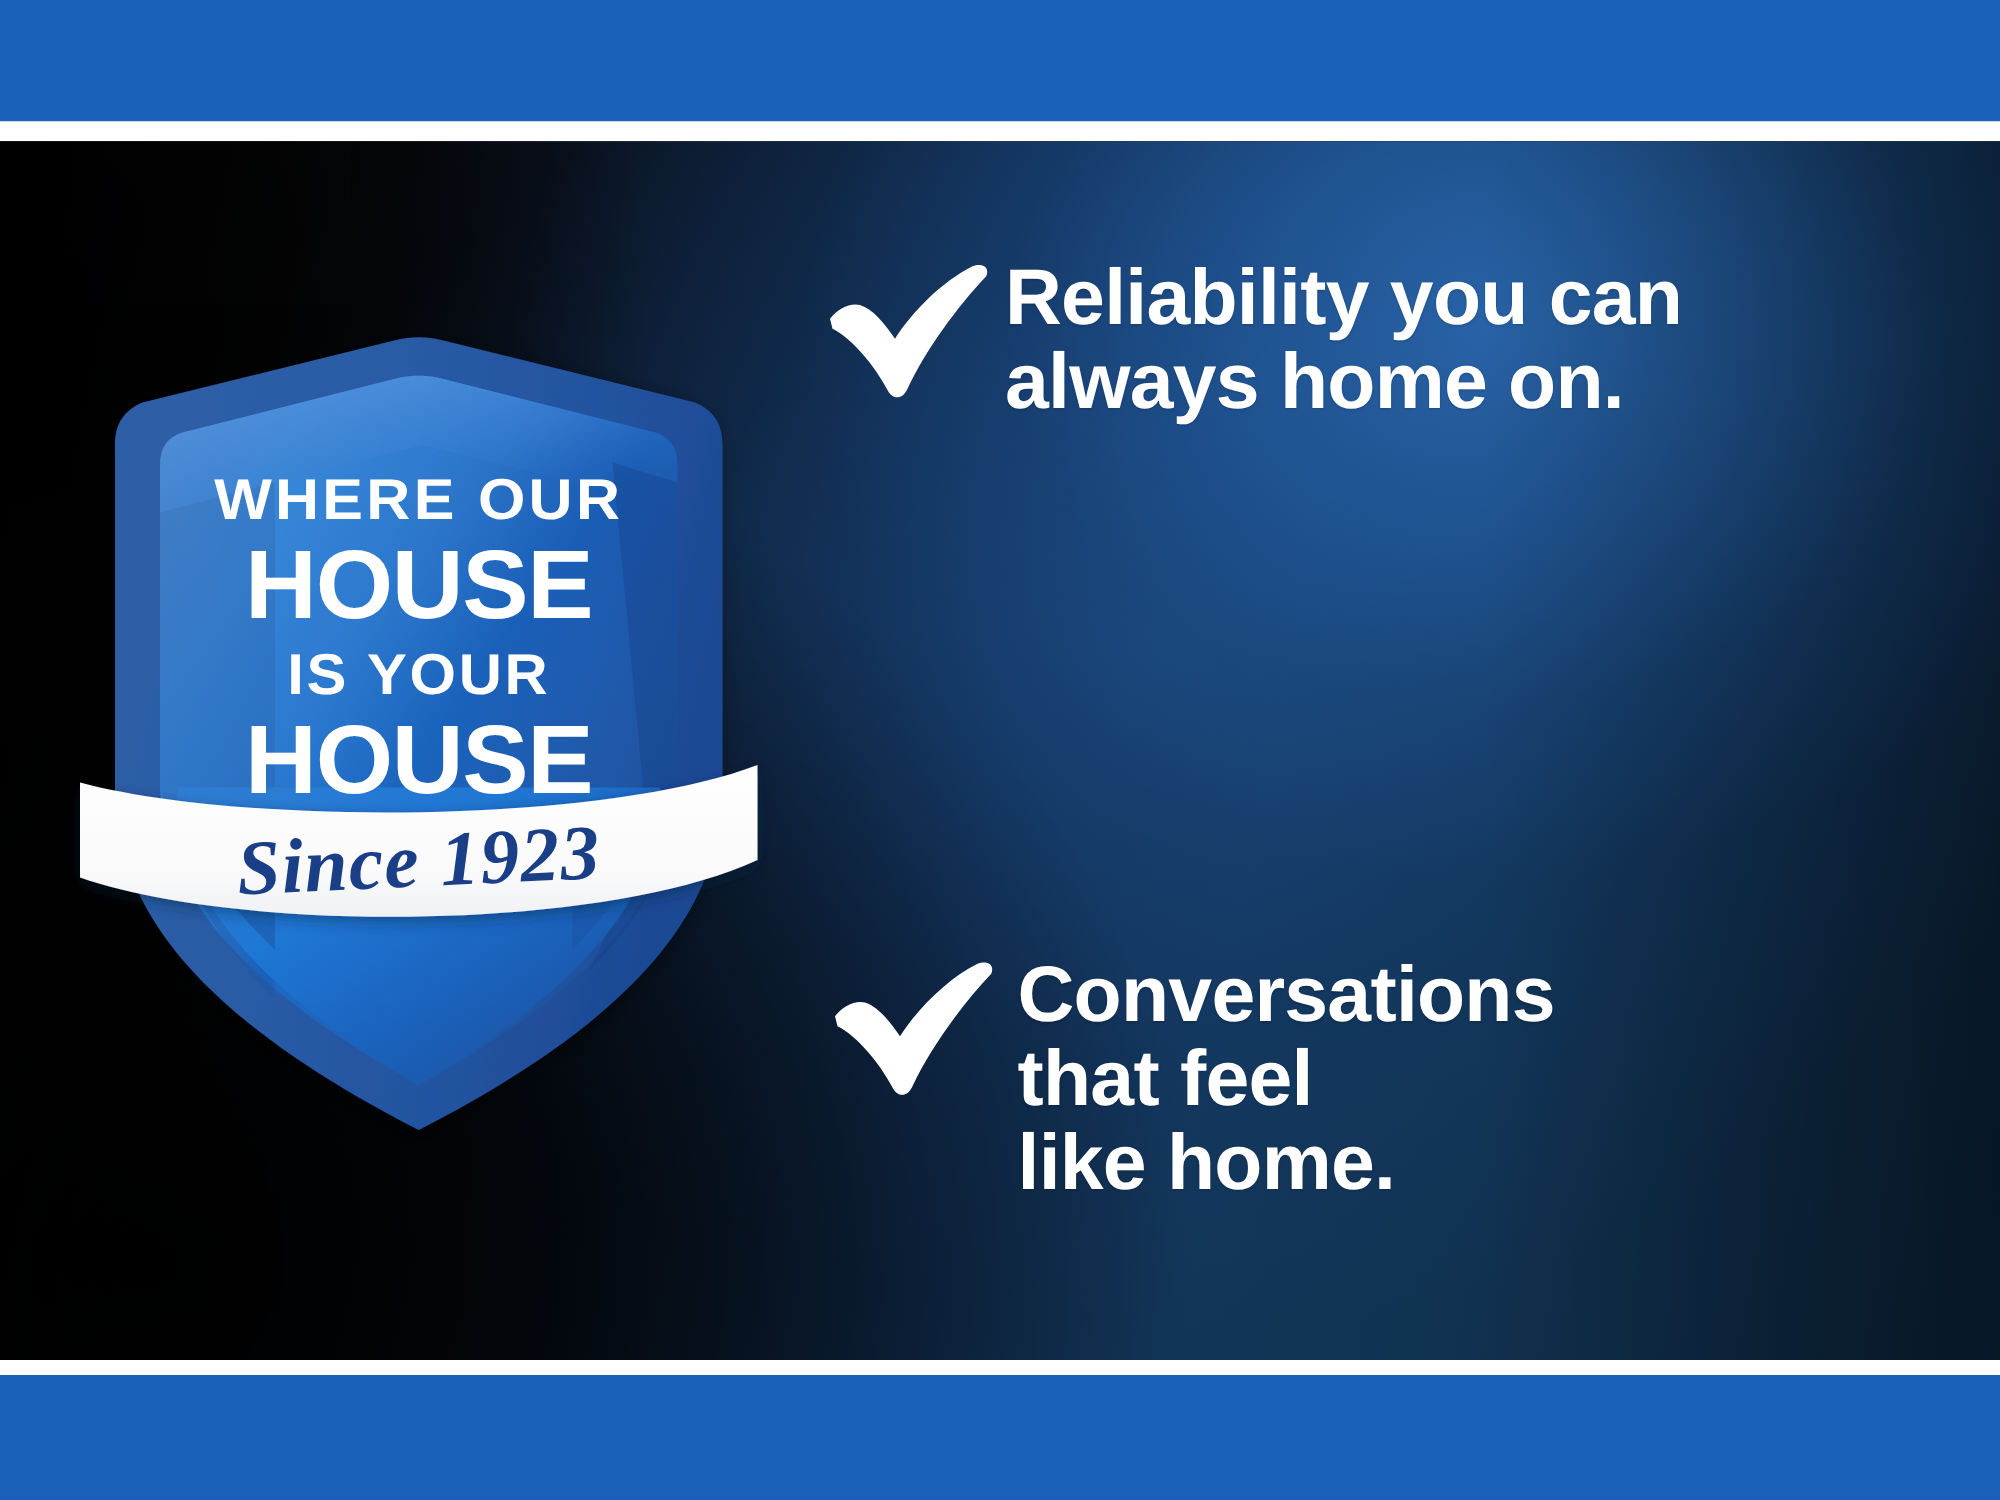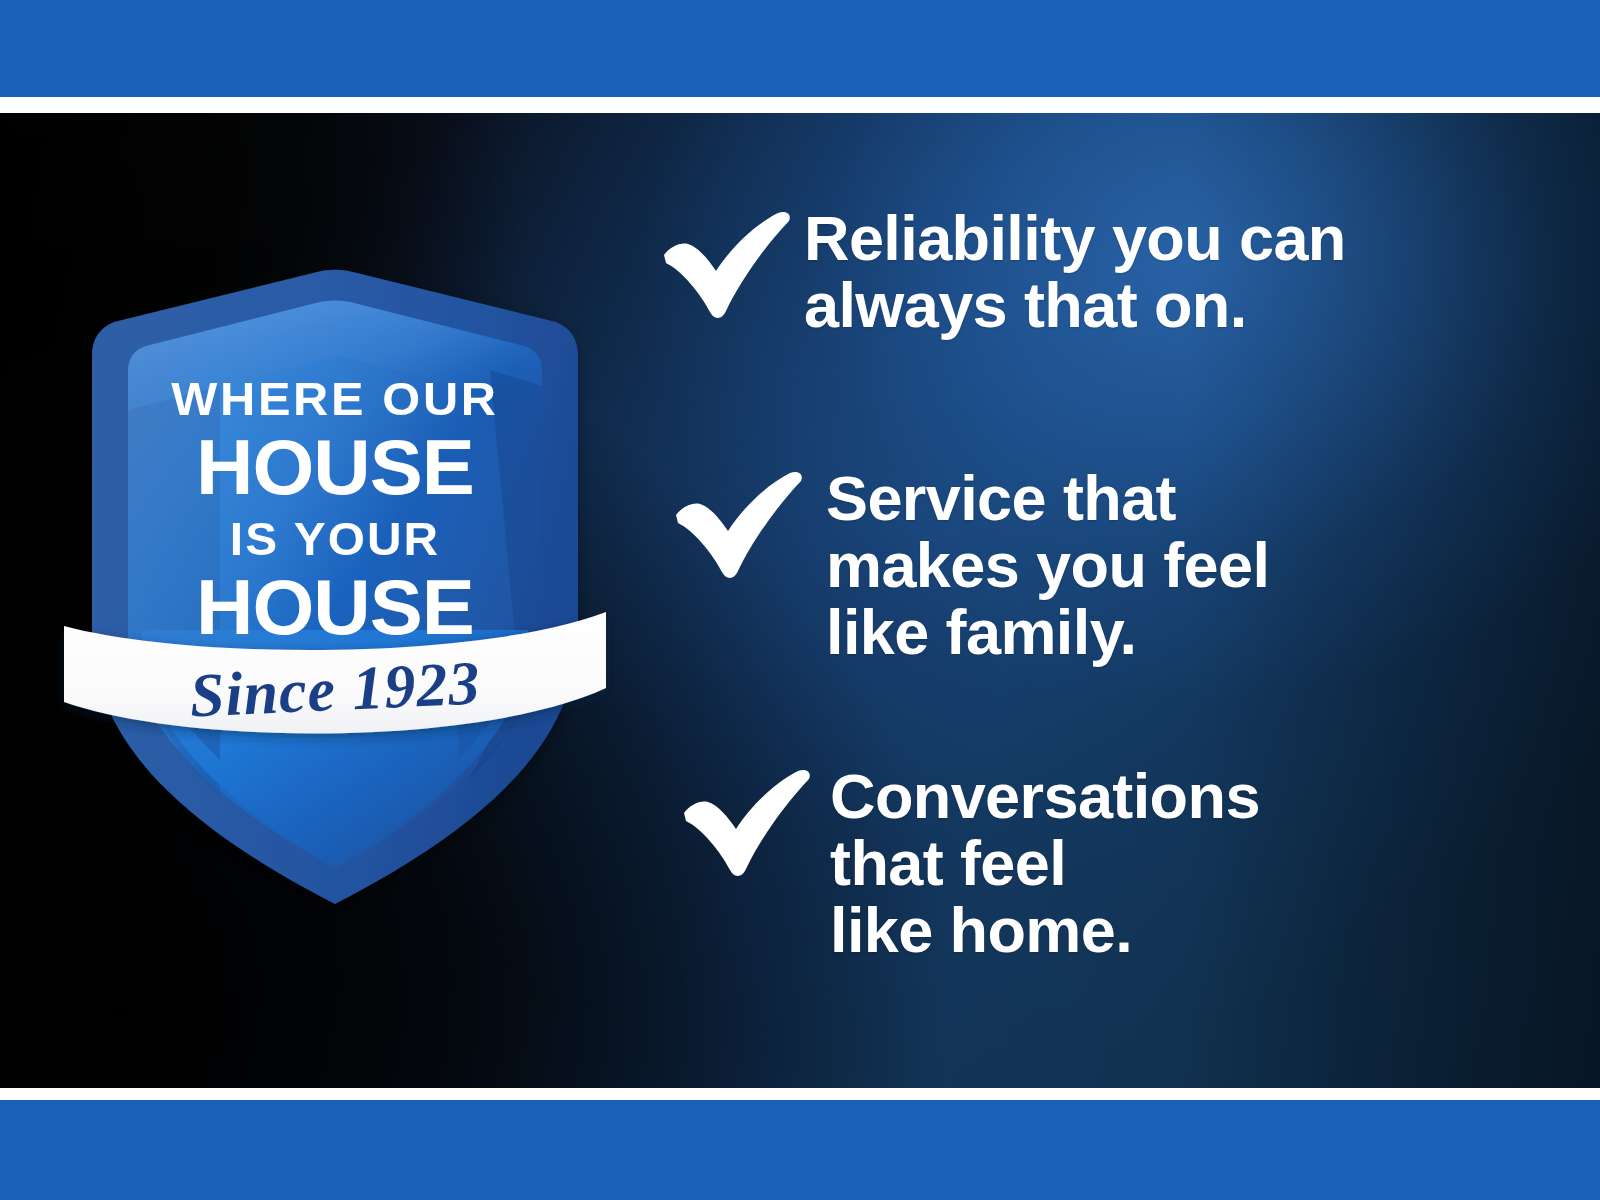--- a/index.html
+++ b/index.html
@@ -165,21 +165,21 @@
     height: 975px;
   }
   .bullet {
     position: absolute;
     display: flex;
     align-items: flex-start;
     gap: 0px;
   }
   .bullet-1 { top: 92px;  left: 0; }
   .bullet-2 { top: 352px; left: 12px; }
-  .bullet-3 { top: 650px; left: 20px; }
+  .bullet-3 { top: 650px; left: 4px; }
 
   .check-icon {
     flex: 0 0 auto;
     width: 132px;
     height: 110px;
     margin-top: 6px;
   }
   .check-icon svg { display: block; width: 100%; height: 100%; }
 
   .bullet-text {
@@ -363,41 +363,23 @@
                    C 38,36 48,48 56,60
                    C 70,38 94,14 118,2
                    C 126,-1 132,3 129,10
                    C 106,34 80,70 66,100
                    C 62,109 54,109 50,101
                    C 40,82 22,60 6,52
                    Z" fill="#ffffff"></path>
         </svg>
       </span>
       <div class="bullet-text">Reliability you can
-always that on.</div>
+always home on.</div>
     </div>
 
-    <div class="bullet bullet-2">
-      <span class="check-icon">
-        <svg viewBox="0 0 132 110" xmlns="http://www.w3.org/2000/svg">
-          <path d="M 4,44
-                   C 10,36 20,31 28,33
-                   C 38,36 48,48 56,60
-                   C 70,38 94,14 118,2
-                   C 126,-1 132,3 129,10
-                   C 106,34 80,70 66,100
-                   C 62,109 54,109 50,101
-                   C 40,82 22,60 6,52
-                   Z" fill="#ffffff"></path>
-        </svg>
-      </span>
-      <div class="bullet-text">Service that
-makes you feel
-like family.</div>
-    </div>
 
     <div class="bullet bullet-3">
       <span class="check-icon">
         <svg viewBox="0 0 132 110" xmlns="http://www.w3.org/2000/svg">
           <path d="M 4,44
                    C 10,36 20,31 28,33
                    C 38,36 48,48 56,60
                    C 70,38 94,14 118,2
                    C 126,-1 132,3 129,10
                    C 106,34 80,70 66,100

